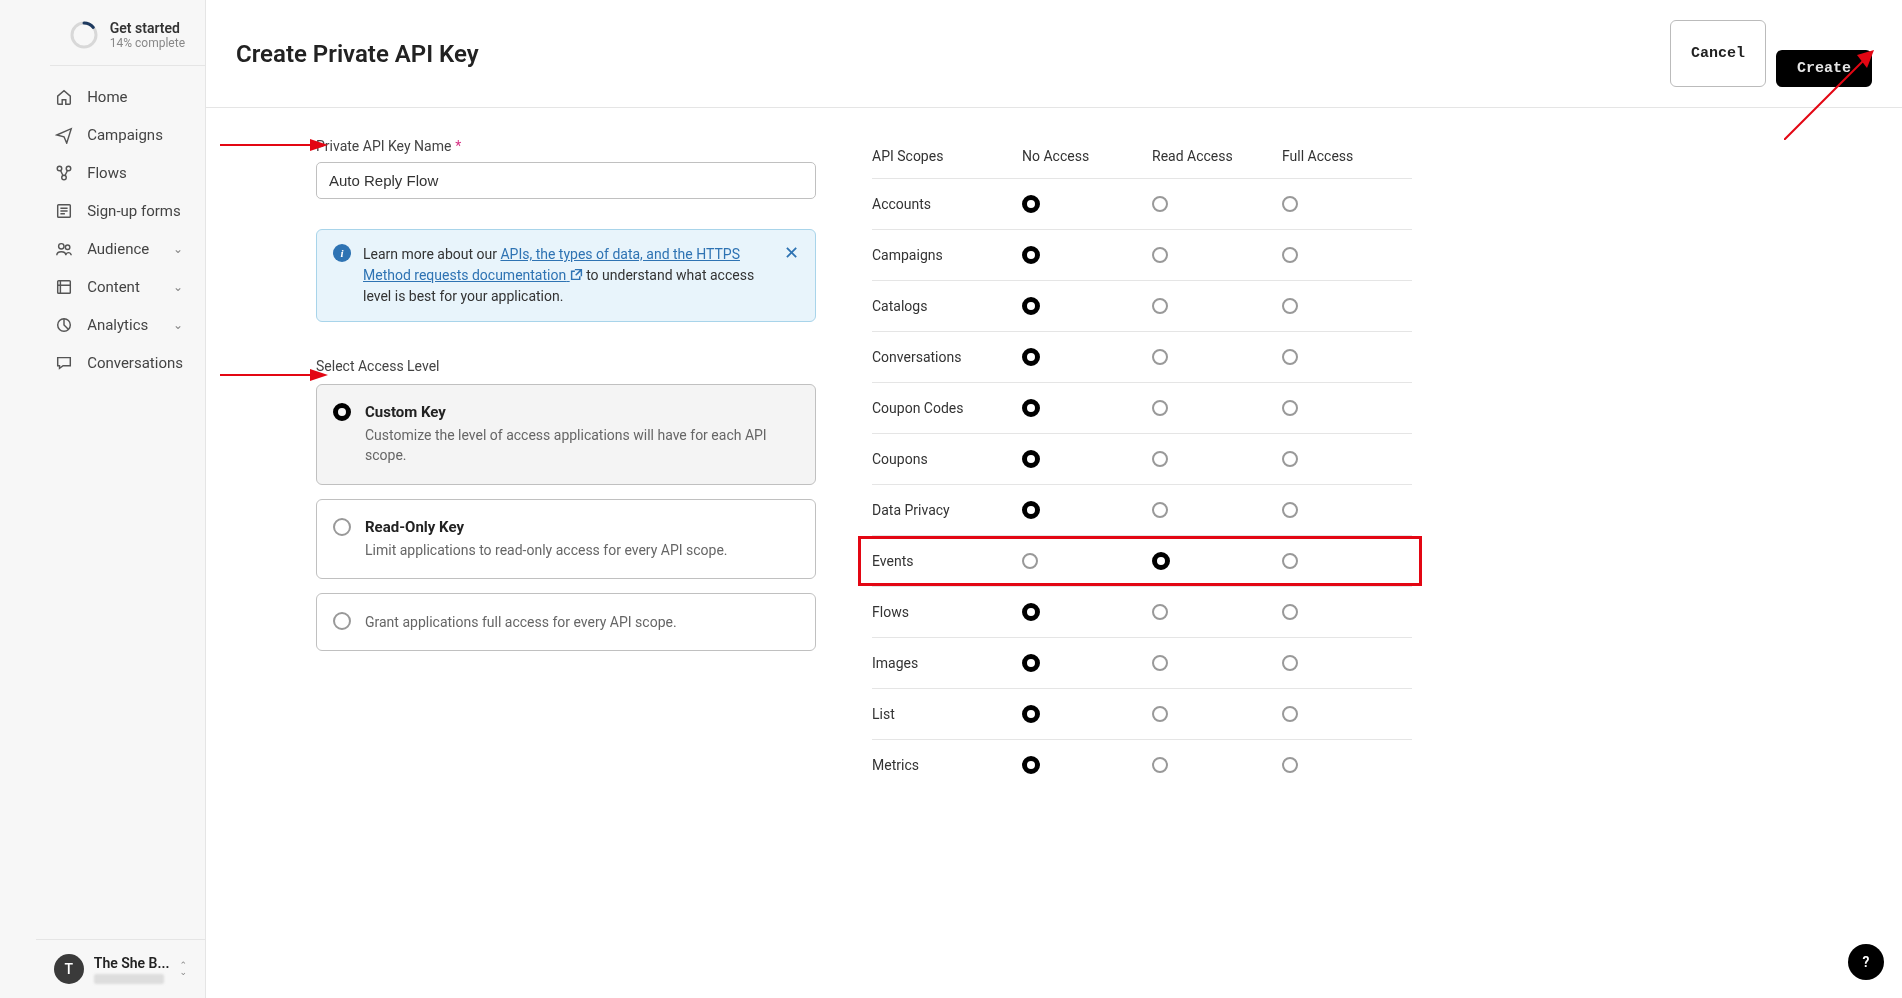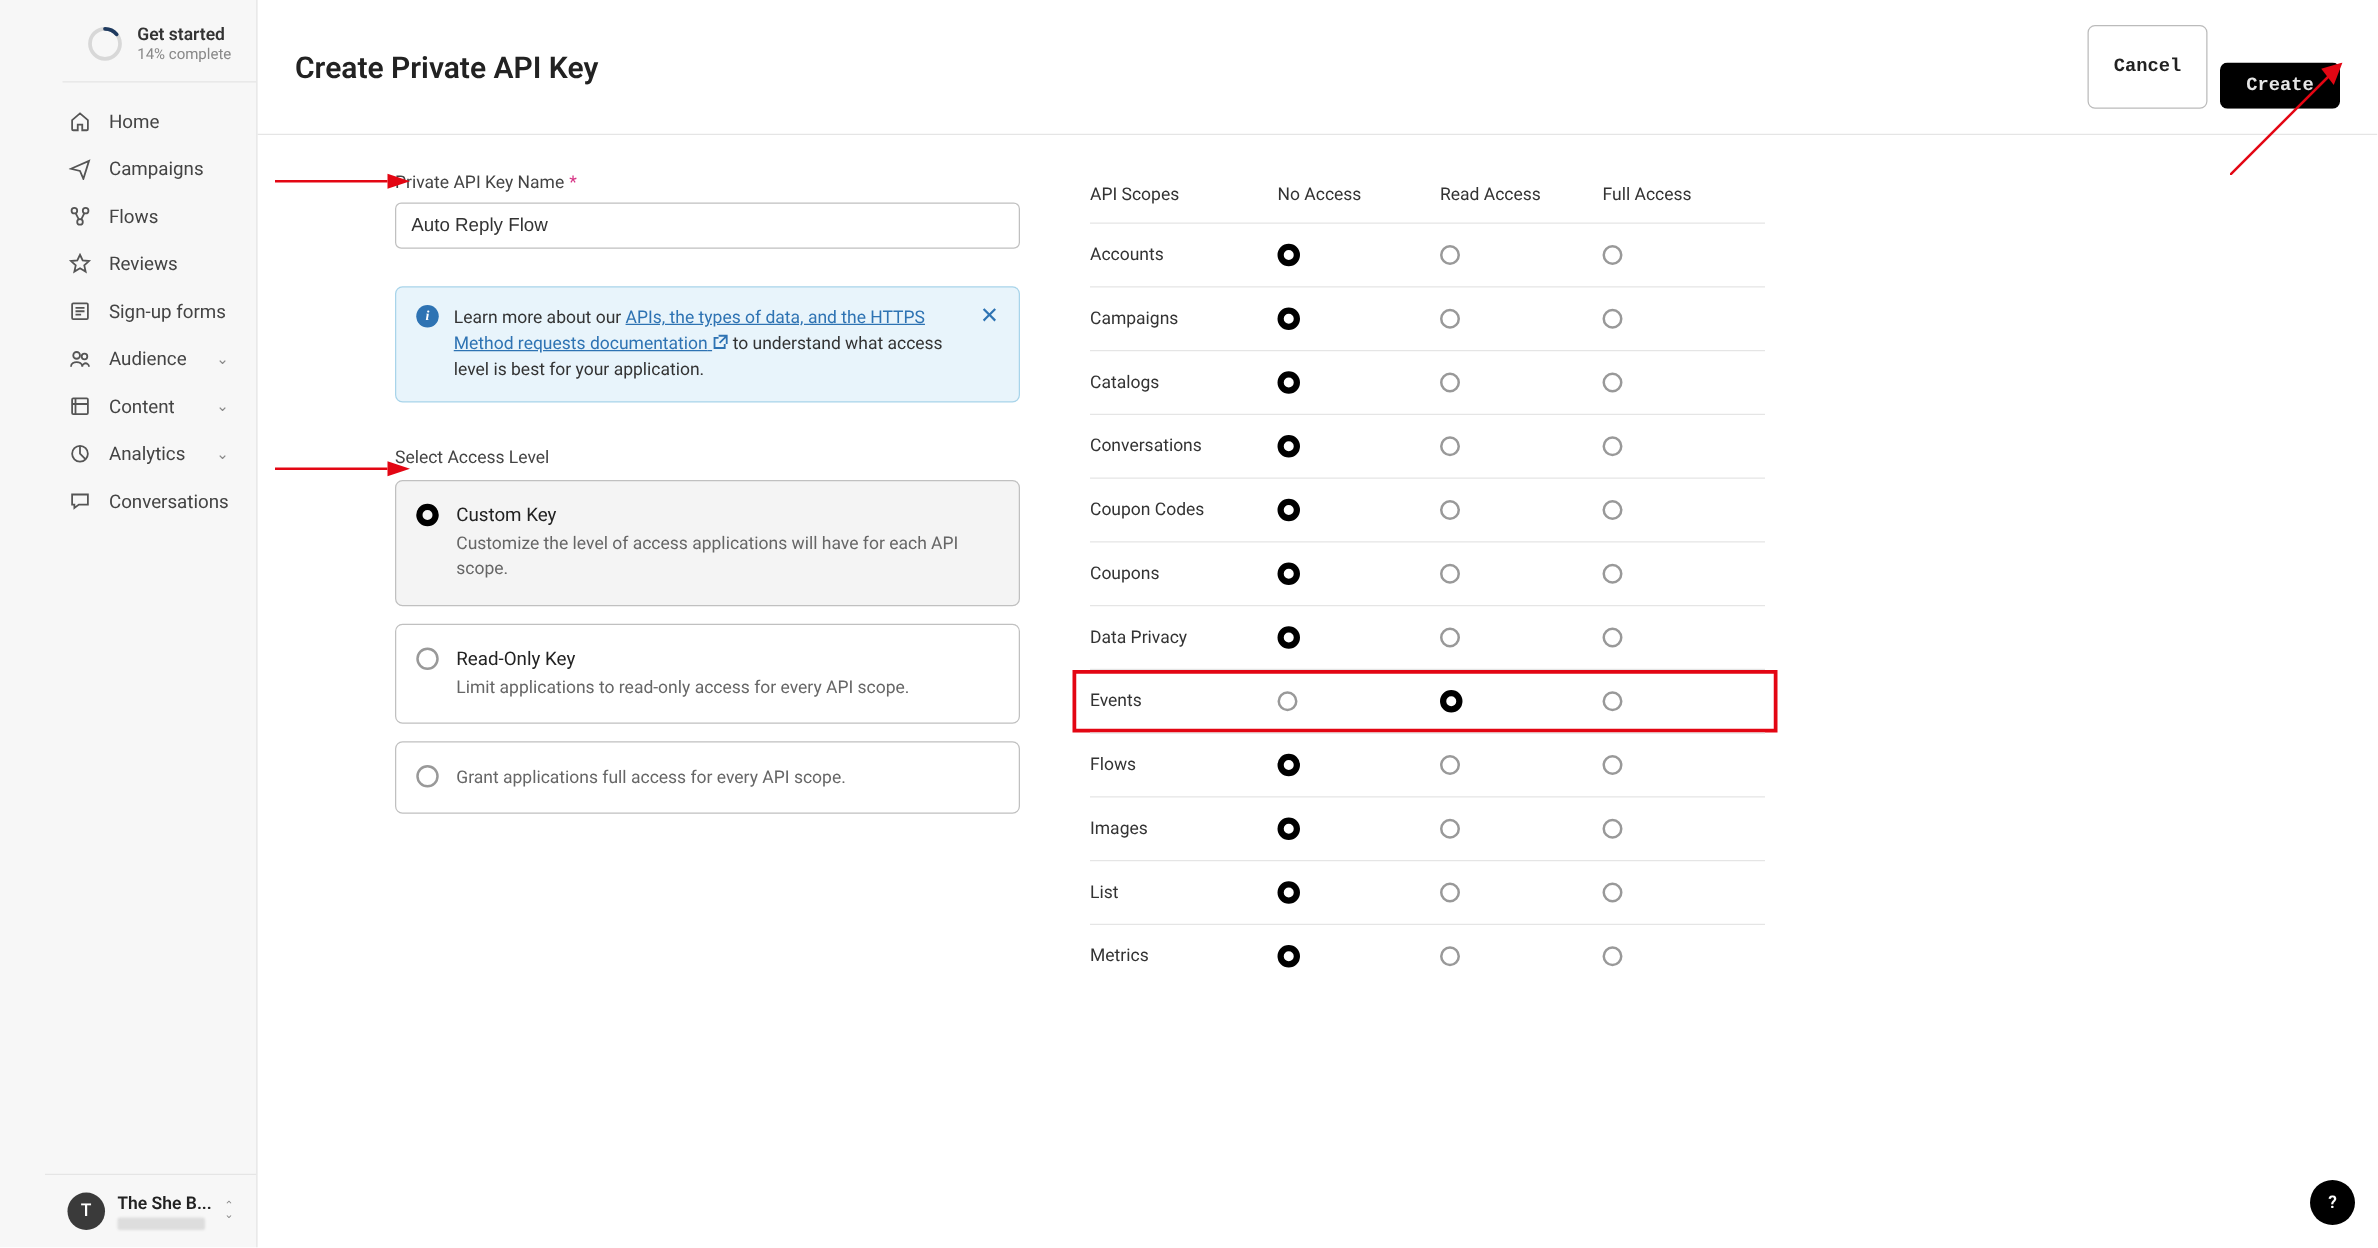--- a/index.html
+++ b/index.html
@@ -53,21 +53,21 @@
 .info-text a { color: #2e73b3; text-decoration: underline; }
 .ext-icon { display: inline-block; width: 13px; height: 13px; vertical-align: -1px; }
 .info-close { color: #2e73b3; cursor: pointer; font-size: 18px; line-height: 1; }
 
 .section-label { margin-top: 36px; margin-bottom: 10px; font-size: 14px; color: #444; }
 
 .radio-card { border: 1px solid #c0c0c0; border-radius: 6px; padding: 18px 18px 18px 48px; margin-bottom: 14px; position: relative; cursor: pointer; }
 .radio-card.selected { background: #f4f4f4; }
 .radio-card .radio-btn { position: absolute; left: 16px; top: 18px; width: 18px; height: 18px; border: 2px solid #999; border-radius: 50%; }
 .radio-card.selected .radio-btn { border-width: 5px; border-color: #000; }
-.radio-title { font-weight: 400; font-size: 15px; color: #222; margin-bottom: 4px; }
+.radio-title { font-weight: 700; font-size: 15px; color: #222; margin-bottom: 4px; }
 .radio-desc { font-size: 14px; color: #666; line-height: 1.45; }
 
 
 .scopes-header { display: flex; padding: 10px 0 14px; font-size: 14px; color: #333; }
 .scope-col-name { flex: 1; }
 .scope-col { width: 130px; text-align: left; }
 .scope-row { display: flex; align-items: center; padding: 16px 0; border-top: 1px solid #e5e5e5; font-size: 14px; color: #333; position: relative; }
 .scope-radio { width: 130px; display: flex; }
 .rdot { width: 16px; height: 16px; border: 2px solid #999; border-radius: 50%; cursor: pointer; }
 .rdot.sel { border-width: 5px; border-color: #000; width: 18px; height: 18px; }
@@ -118,28 +118,20 @@
         <div class="nav-item">
           <span class="nav-icon">
             <svg viewBox="0 0 20 20">
               <circle cx="5" cy="5" r="2.5"></circle>
               <circle cx="15" cy="5" r="2.5"></circle>
               <circle cx="10" cy="15" r="2.5"></circle>
               <path d="M6 7l3 6M14 7l-3 6"></path>
             </svg>
           </span>
           <span class="nav-label">Flows</span>
-        </div>
-        <div class="nav-item">
-          <span class="nav-icon">
-            <svg viewBox="0 0 20 20">
-              <path d="M10 2l2.4 5 5.6.6-4.2 3.8 1.2 5.6L10 14l-5 3 1.2-5.6L2 7.6l5.6-.6L10 2z"></path>
-            </svg>
-          </span>
-          <span class="nav-label">Reviews</span>
         </div>
         <div class="nav-item">
           <span class="nav-icon">
             <svg viewBox="0 0 20 20">
               <rect x="3" y="3" width="14" height="14" rx="1"></rect>
               <path d="M6 7h8M6 10h8M6 13h5"></path>
             </svg>
           </span>
           <span class="nav-label">Sign-up forms</span>
         </div>

